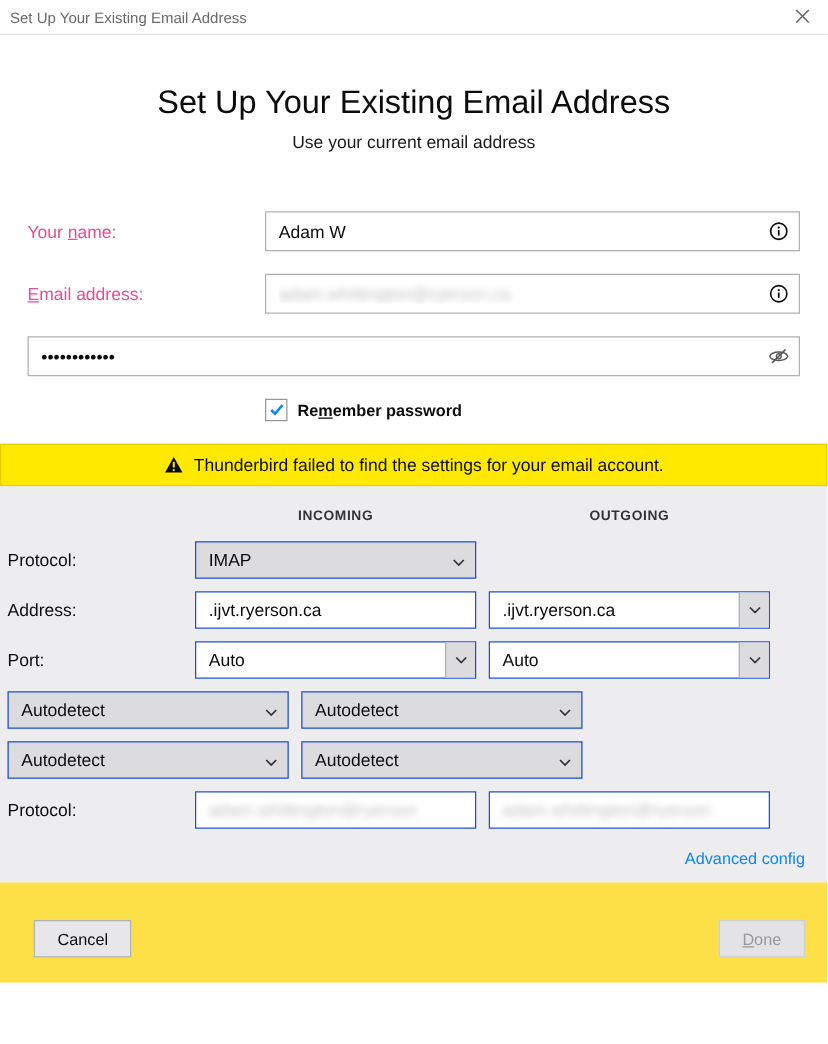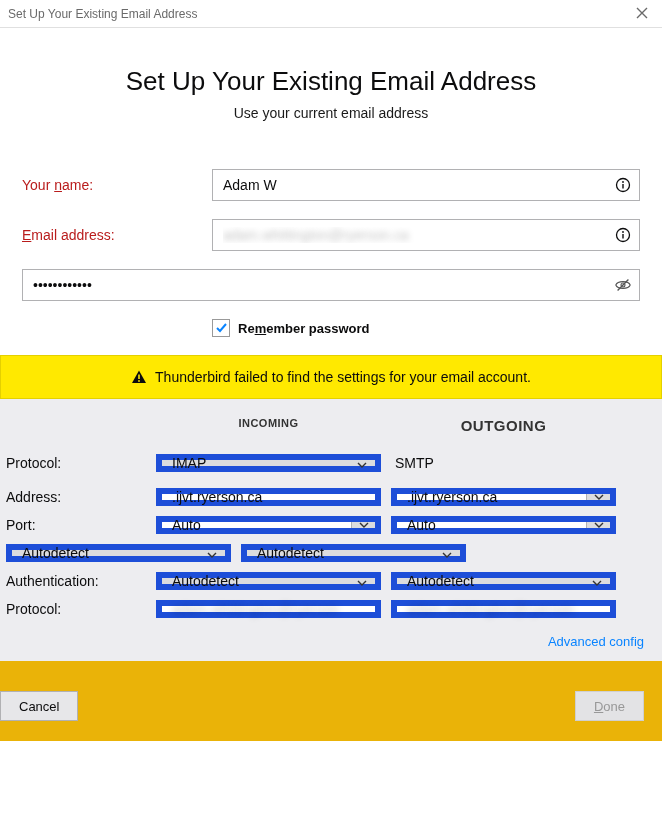--- a/index.html
+++ b/index.html
@@ -45,21 +45,21 @@
     }
     .form-row {
       display: flex;
       align-items: center;
       margin-bottom: 18px;
       padding: 0 4px;
     }
     .form-label {
       width: 190px;
       font-size: 14px;
-      color: #b91c1c;
+      color: #ec4899;
     }
     .form-label .u { text-decoration: underline; }
     .form-input-wrap {
       flex: 1;
       position: relative;
     }
     .form-input {
       width: 100%;
       height: 32px;
       border: 1px solid #b1b1b3;
@@ -94,21 +94,21 @@
       background: #fff;
       margin-right: 8px;
       display: flex;
       align-items: center;
       justify-content: center;
     }
     .checkmark { color: #0a84ff; font-size: 14px; line-height: 1; }
     .warning-bar {
       background: #ffe900;
       border: 1px solid #e4d000;
-      height: 44px;
+      height: 34px;
       display: flex;
       align-items: center;
       justify-content: center;
       gap: 8px;
       font-size: 14px;
       color: #0c0c0d;
       margin: 0 0 0 0;
     }
     .warn-icon {
       width: 16px;
@@ -119,33 +119,33 @@
       background: #ededf0;
       padding: 18px 18px 12px 6px;
       margin-top: 0;
     }
     .config-header {
       display: flex;
       margin-bottom: 14px;
     }
     .lbl-col { width: 150px; }
     .incoming-col { width: 225px; text-align: center; font-size: 11px; font-weight: 600; color: #333; letter-spacing: 0.5px; }
-    .outgoing-col { width: 225px; text-align: center; font-size: 15px; font-weight: 600; color: #333; letter-spacing: 0.5px; }
+    .outgoing-col { width: 225px; text-align: center; font-size: 11px; font-weight: 600; color: #333; letter-spacing: 0.5px; }
     .config-row {
       display: flex;
       align-items: center;
       margin-bottom: 10px;
     }
     .config-label {
       width: 150px;
       font-size: 14px;
     }
     .select-box, .text-box {
-      height: 18px;
-      border: 6px solid #1d4ed8;
+      height: 30px;
+      border: 1px solid #1d4ed8;
       font-size: 14px;
       padding: 0 10px;
       display: flex;
       align-items: center;
       position: relative;
     }
     .select-box { background: #dcdcde; }
     .text-box { background: #fff; }
     .select-arrow {
       position: absolute;
@@ -159,22 +159,22 @@
     .adv-link-row {
       text-align: right;
       padding-top: 6px;
     }
     .adv-link {
       color: #0a84ff;
       font-size: 13px;
       text-decoration: none;
     }
     .footer {
-      background: #eab308;
-      padding: 30px 18px 20px 0;
+      background: #fde047;
+      padding: 30px 18px 20px 27px;
       display: flex;
       align-items: center;
     }
     .btn {
       height: 30px;
       padding: 0 18px;
       border: 1px solid #b1b1b3;
       background: #e7e7e9;
       font-size: 13px;
       color: #0c0c0d;
@@ -281,21 +281,20 @@
   </div>
 
   <div class="config-row">
     <div class="config-label">Protocol:</div>
     <div class="select-box incoming-cell">
       <span>IMAP</span>
       <span class="select-arrow"><svg width="10" height="6" viewBox="0 0 10 6">
             <path d="M1 1 L5 5 L9 1" stroke="#333" stroke-width="1.4" fill="none"></path>
           </svg></span>
     </div>
-    <div class="smtp-text outgoing-cell">SMTP</div>
   </div>
 
   <div class="config-row">
     <div class="config-label">Address:</div>
     <div class="text-box incoming-cell">
       <span>.ijvt.ryerson.ca</span>
     </div>
     <div class="select-box outgoing-cell" style="background:#fff;">
       <span>.ijvt.ryerson.ca</span>
       <span class="select-arrow" style="background:#dcdcde;right:0;top:0;transform:none;height:100%;width:24px;display:flex;align-items:center;justify-content:center;border-left:1px solid #b1b1b3;">
@@ -335,21 +334,20 @@
     </div>
     <div class="select-box outgoing-cell">
       <span>Autodetect</span>
       <span class="select-arrow"><svg width="10" height="6" viewBox="0 0 10 6">
             <path d="M1 1 L5 5 L9 1" stroke="#333" stroke-width="1.4" fill="none"></path>
           </svg></span>
     </div>
   </div>
 
   <div class="config-row">
-    <div class="config-label">Authentication:</div>
     <div class="select-box incoming-cell">
       <span>Autodetect</span>
       <span class="select-arrow"><svg width="10" height="6" viewBox="0 0 10 6">
             <path d="M1 1 L5 5 L9 1" stroke="#333" stroke-width="1.4" fill="none"></path>
           </svg></span>
     </div>
     <div class="select-box outgoing-cell">
       <span>Autodetect</span>
       <span class="select-arrow"><svg width="10" height="6" viewBox="0 0 10 6">
             <path d="M1 1 L5 5 L9 1" stroke="#333" stroke-width="1.4" fill="none"></path>

